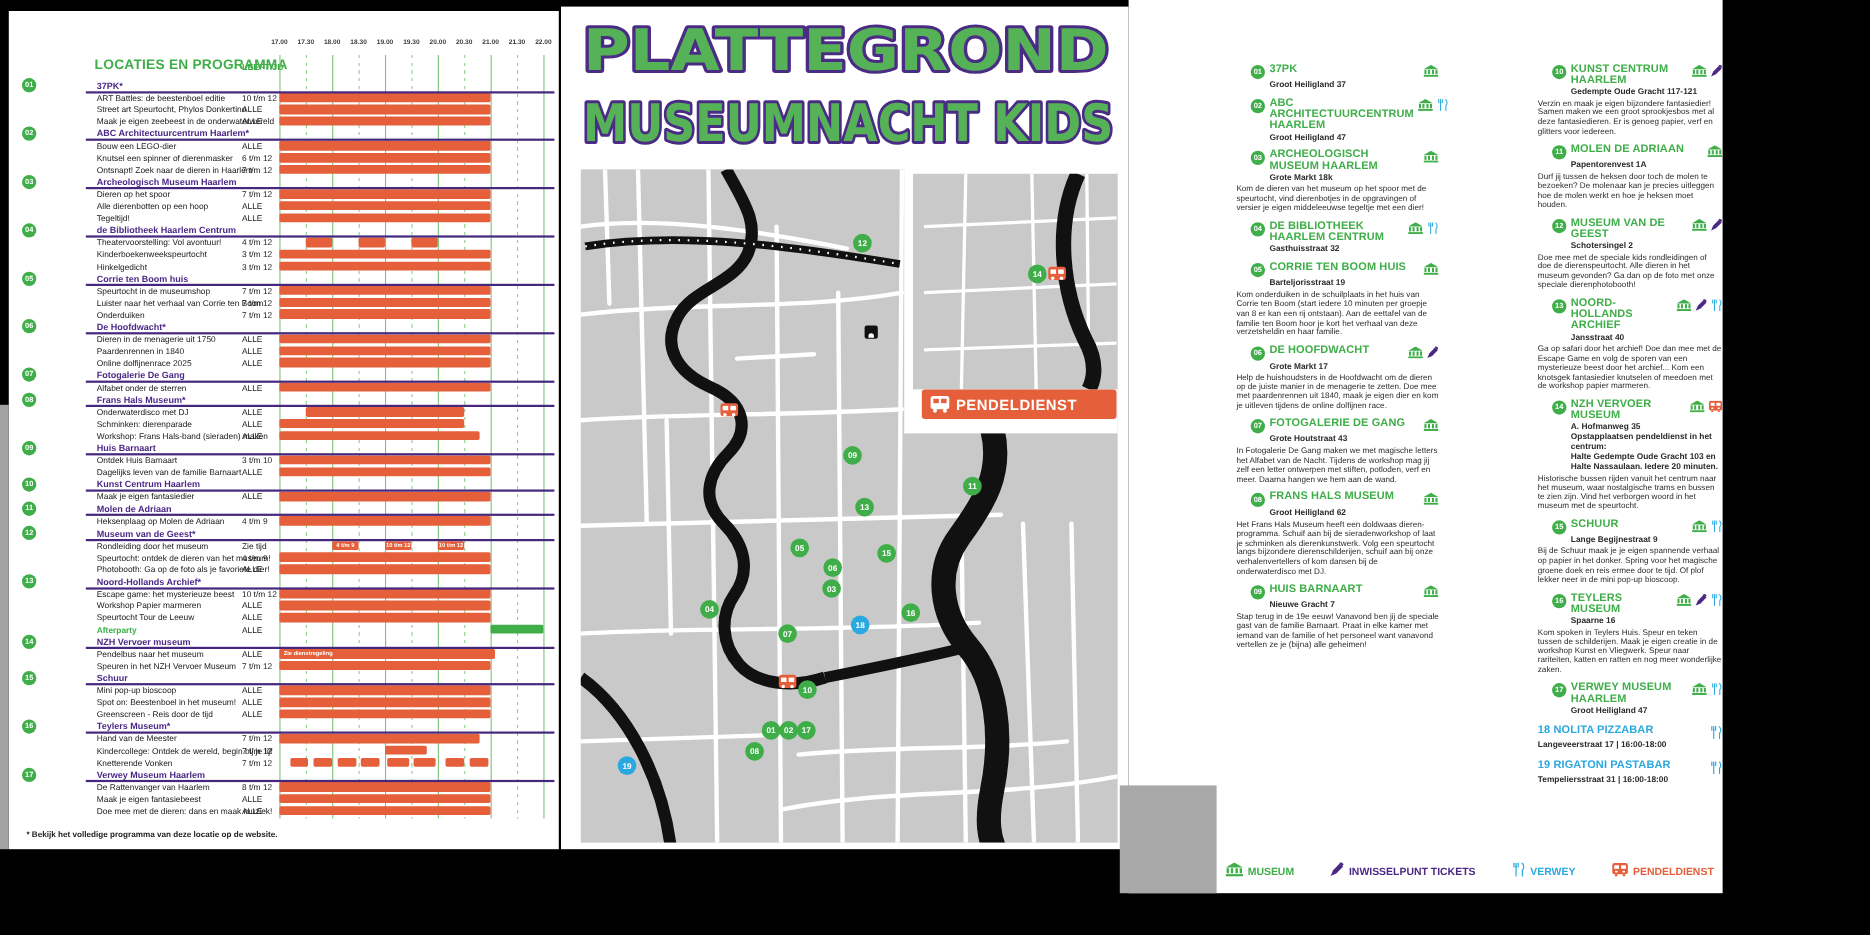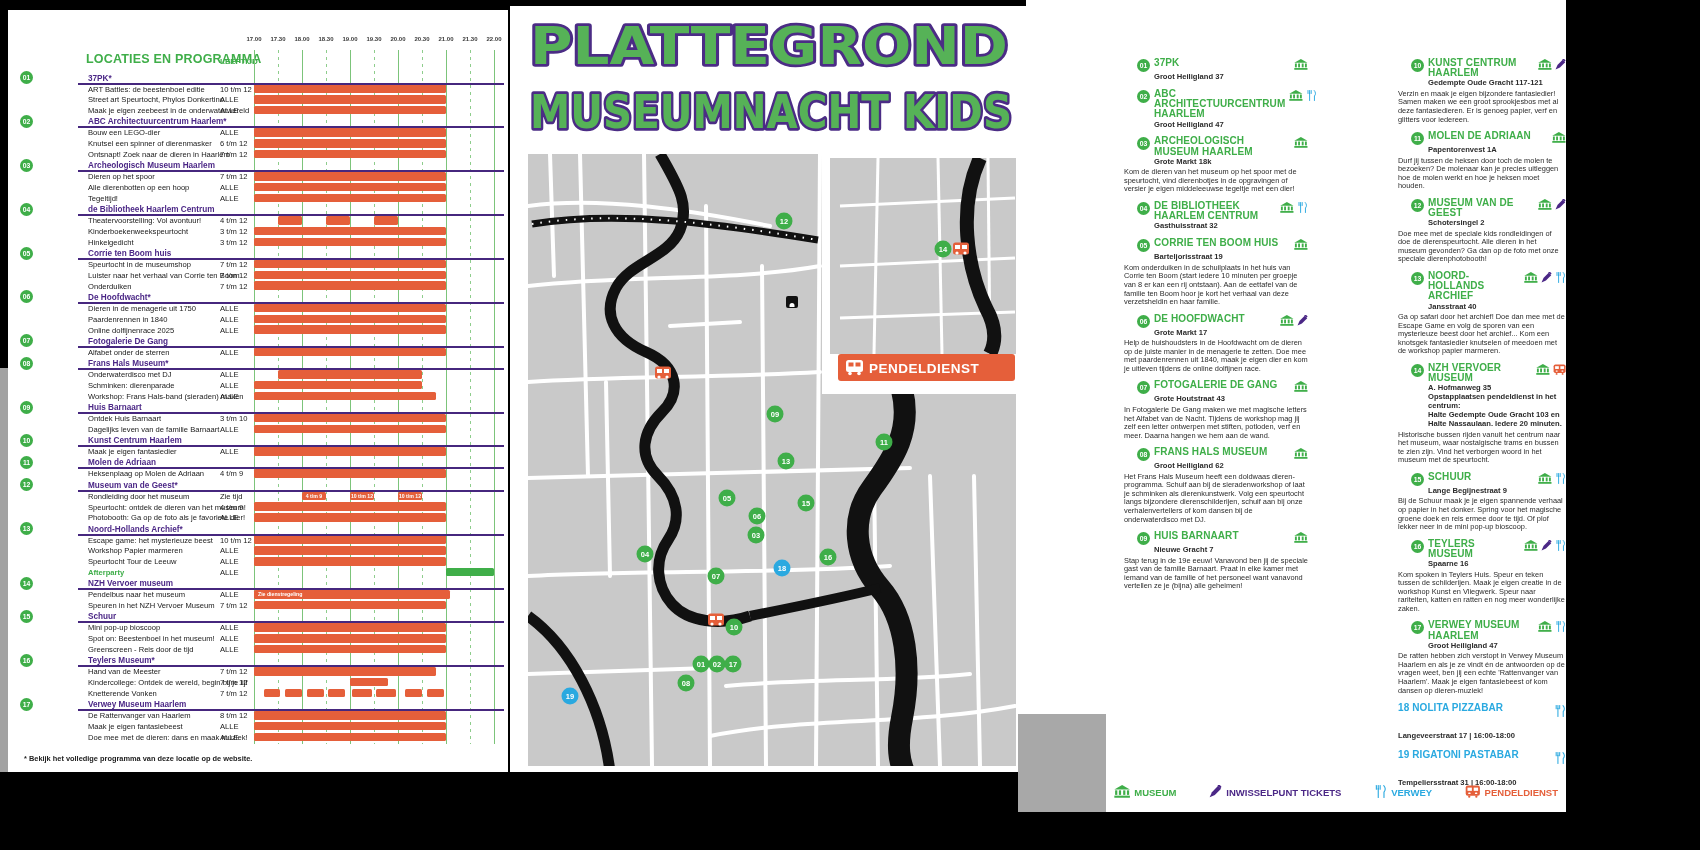--- a/index.html
+++ b/index.html
@@ -55,21 +55,21 @@
   .ehead{display:flex;align-items:flex-start;padding-left:13px;margin-bottom:1px;}
   .ebadge{flex:0 0 13px;width:13px;height:13px;border-radius:50%;background:#3fae49;color:#fff;
           font-size:6.8px;font-weight:bold;text-align:center;line-height:13px;margin-right:4px;margin-top:1px;}
   .etitle{font-size:10px;font-weight:bold;color:#3fae49;line-height:1.02;letter-spacing:.1px;}
   .eicons{margin-left:auto;display:flex;gap:3px;padding-left:4px;padding-top:1px;}
   .eicons span{display:inline-flex;}
   .eaddr{padding-left:30px;font-size:7.6px;font-weight:bold;color:#2b2b2b;line-height:1.18;}
   .edesc{font-size:7.4px;color:#2b2b2b;line-height:1.16;margin-top:1.5px;}
   .fentry{margin-bottom:9px;position:relative;padding-right:16px;}
   .ftitle{font-size:10px;font-weight:bold;color:#2aa9e0;letter-spacing:.1px;}
-  .faddr{font-size:7.6px;font-weight:bold;color:#2b2b2b;margin-top:18px;}
+  .faddr{font-size:7.6px;font-weight:bold;color:#2b2b2b;margin-top:3px;}
   .ficon{position:absolute;right:0;top:1px;}
   #legend{position:absolute;left:88px;right:8px;bottom:12px;display:flex;
           justify-content:space-between;align-items:center;}
   .legitem{display:flex;align-items:center;gap:4px;font-size:9.5px;font-weight:bold;}
 </style>
 </head>
 <body>
 
 <div class="panel" id="panel-left">
   <div class="sched-title">LOCATIES EN PROGRAMMA</div>
@@ -1063,21 +1063,20 @@
                   <path d="M6.2 1v6"></path>
                   <path d="M9.4 1v6"></path>
                   <path d="M6.2 6v15"></path>
                   <path d="M15.5 1c3 3 3.4 8 .4 11v9"></path>
                 </g>
               </svg>
             </span>
           </span>
         </div>
         <div class="eaddr">Groot Heiligland 47</div>
-        <div class="edesc">De ratten hebben zich verstopt in Verwey Museum Haarlem en als je ze vindt én de antwoorden op de vragen weet, ben jij een echte 'Rattenvanger van Haarlem'. Maak je eigen fantasiebeest of kom dansen op dieren-muziek!</div>
       </div>
       <div class="fentry">
         <div class="ftitle">18 NOLITA PIZZABAR</div>
         <div class="faddr">Langeveerstraat 17 | 16:00-18:00</div>
         <span class="ficon"><svg width="12" height="12" viewBox="0 0 20 22">
             <g stroke="#2aa9e0" stroke-width="1.9" fill="none" stroke-linecap="round">
               <path d="M3 1v6"></path>
               <path d="M6.2 1v6"></path>
               <path d="M9.4 1v6"></path>
               <path d="M6.2 6v15"></path>

